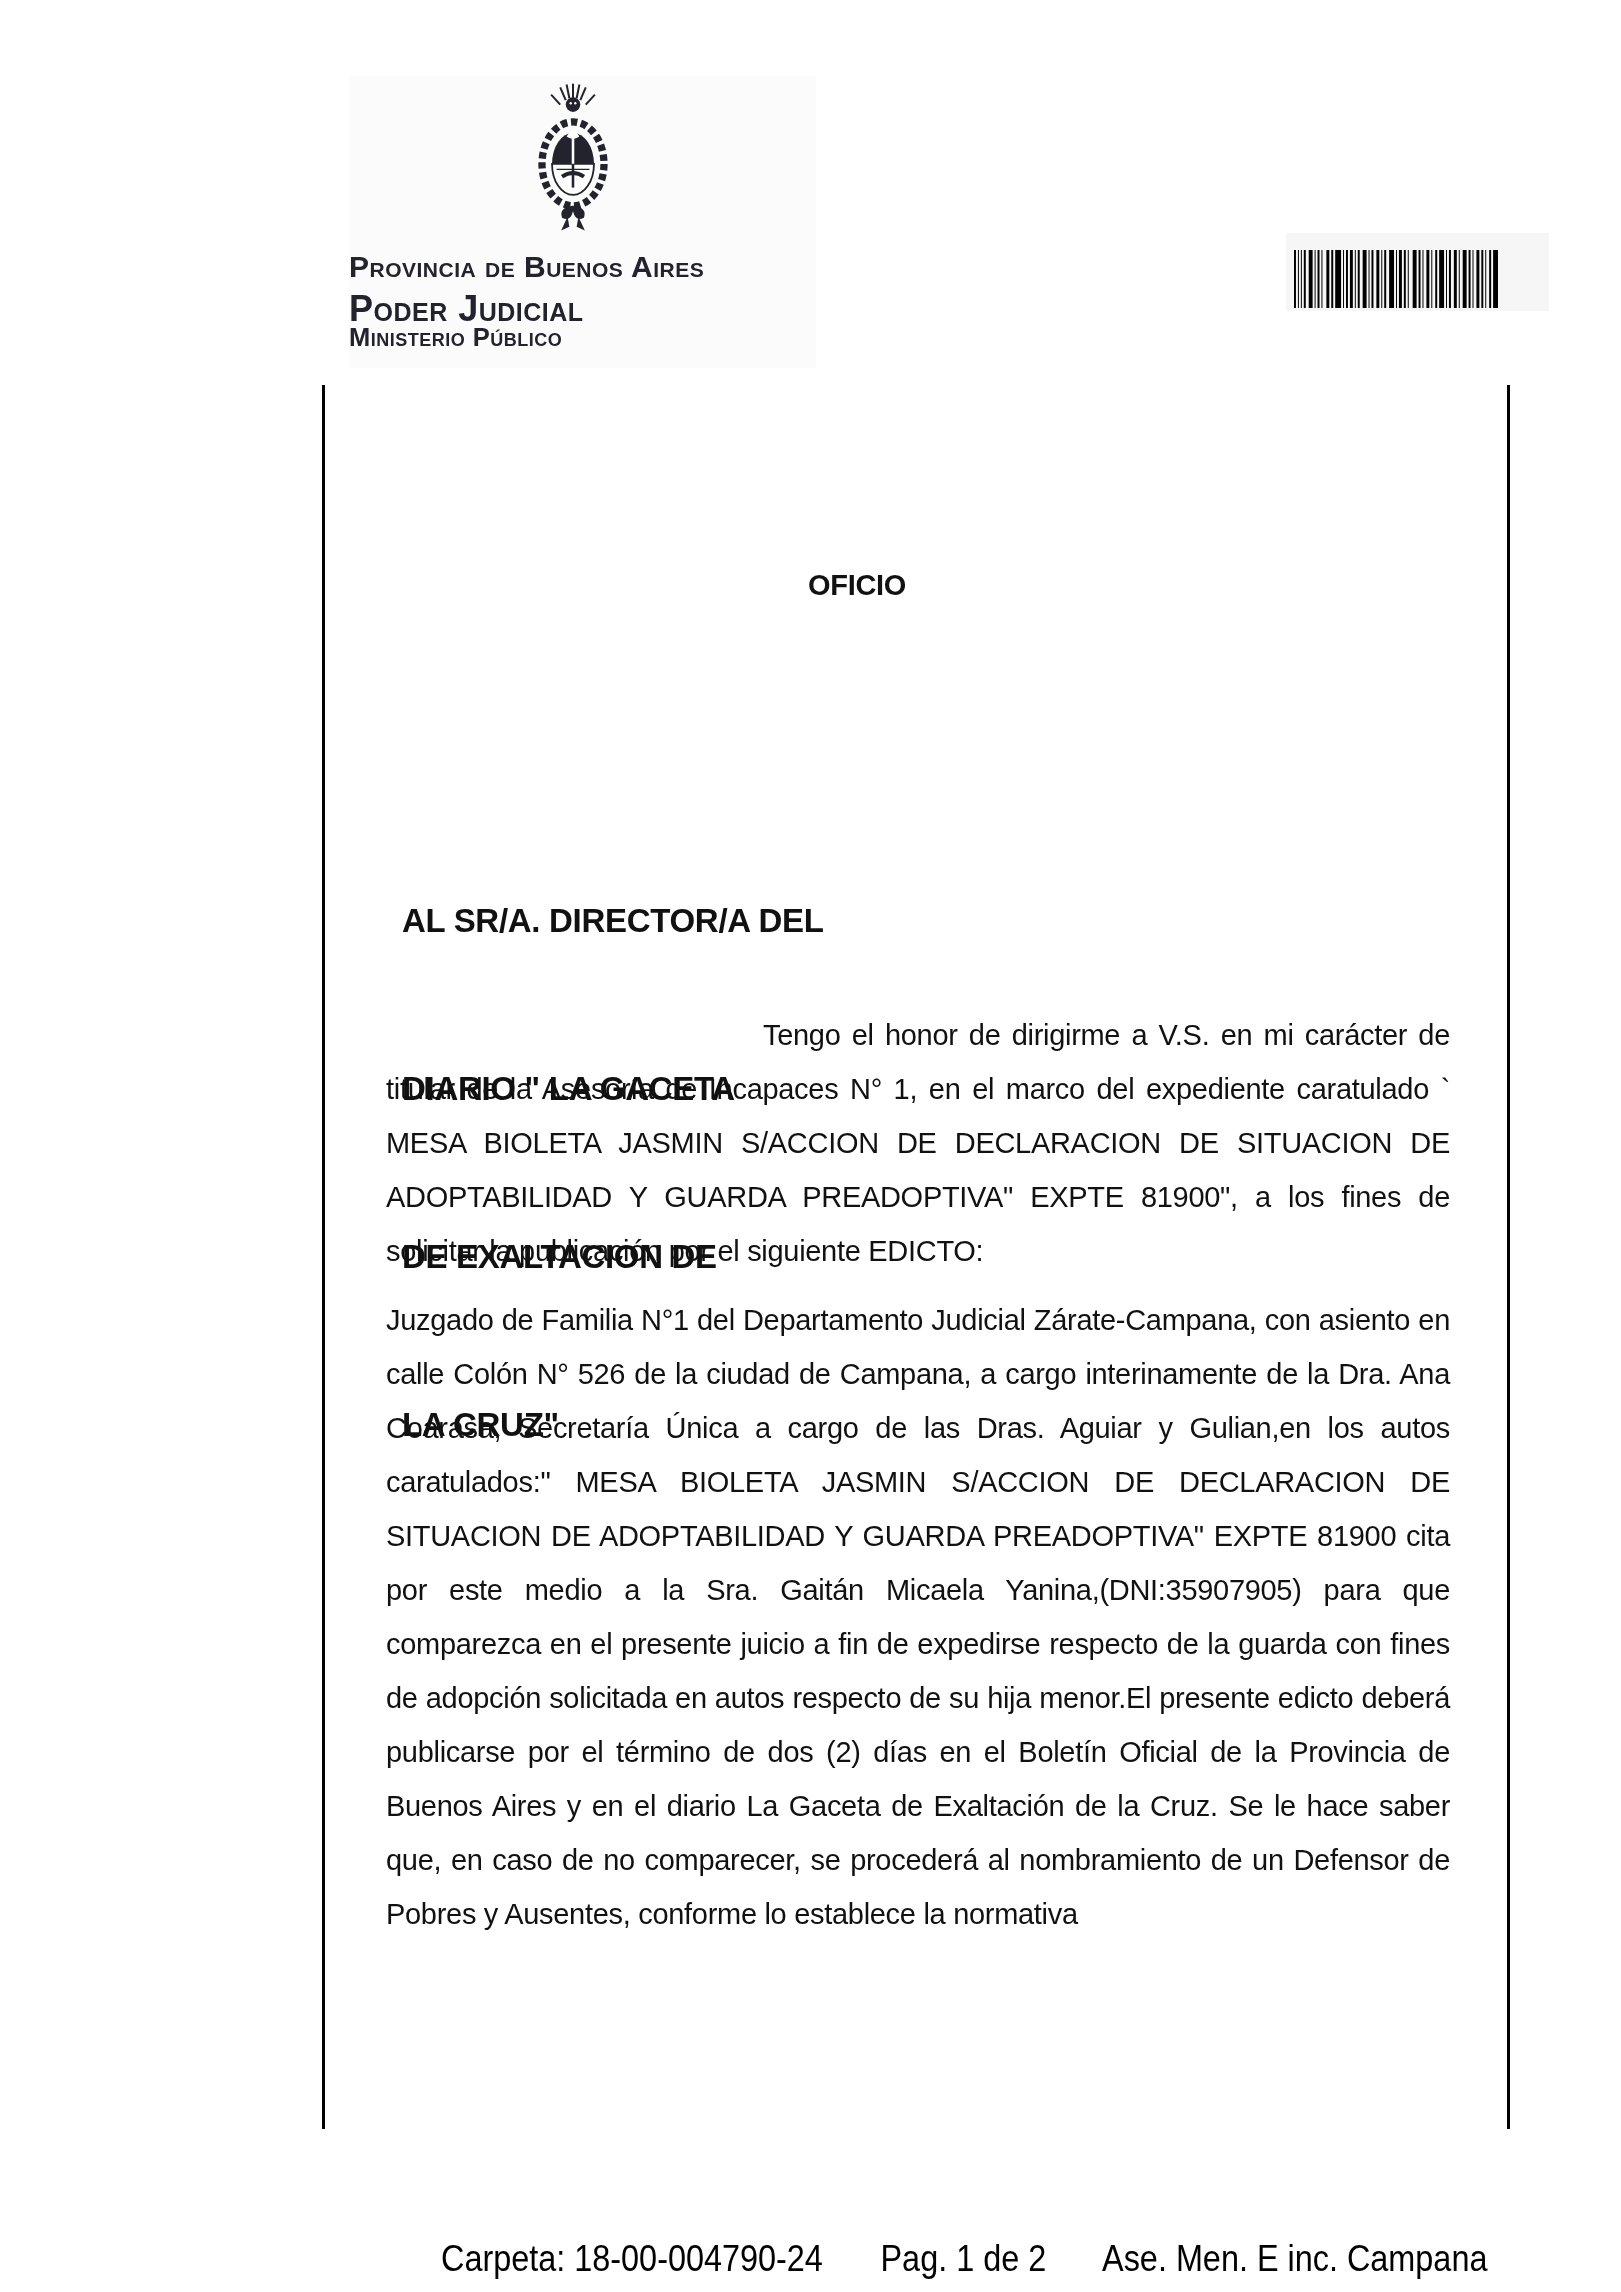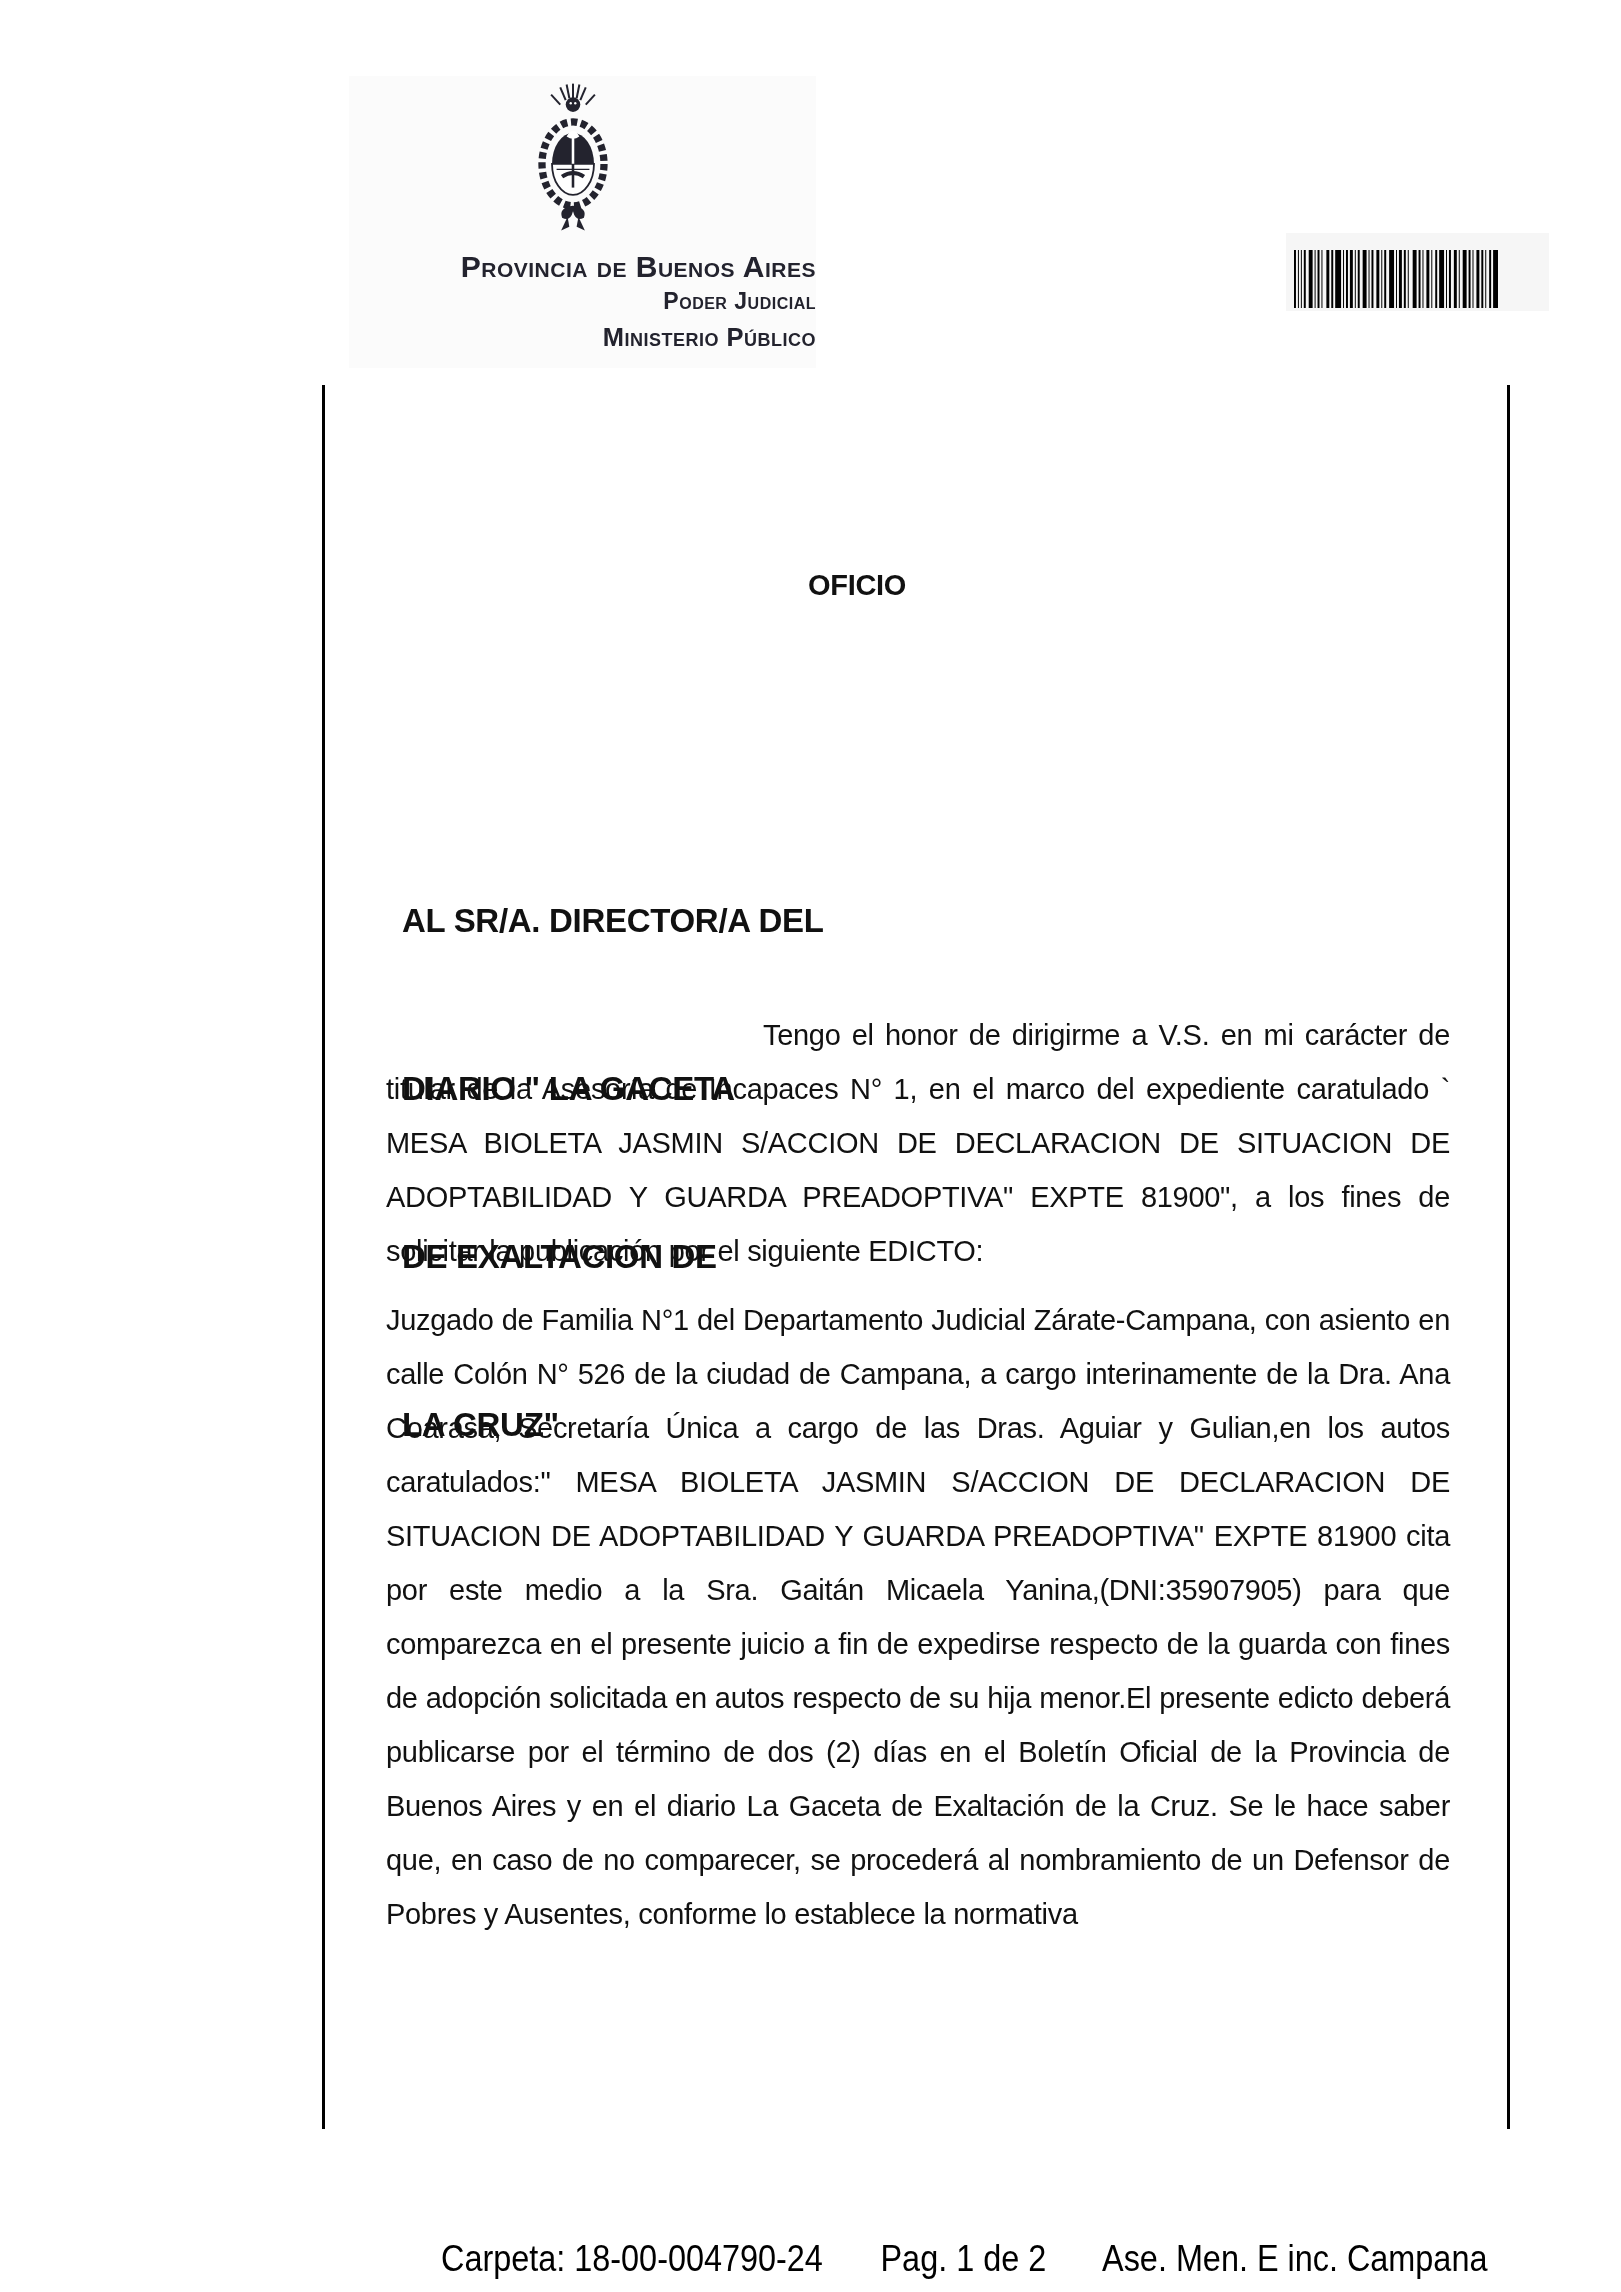--- a/index.html
+++ b/index.html
@@ -13,37 +13,37 @@
     color: #111111;
     overflow: hidden;
   }
 
   
   .header-block {
     position: absolute;
     left: 349px; top: 76px;
     width: 467px; height: 292px;
     background: #fbfbfb;
-    text-align: right;
+    text-align: left;
   }
   .coat {
     position: absolute;
     left: 169px; top: 3.9px;
     width: 110px; height: 155px;
   }
   .org1, .org2, .org3 {
     position: absolute;
     left: 0; width: 100%;
     font-weight: bold;
     font-variant: small-caps;
     letter-spacing: 0.5px;
     color: #23232e;
   }
   .org1 { top: 174px; font-size: 30px; }
-  .org2 { top: 212px; font-size: 23px; }
+  .org2 { top: 212px; font-size: 36px; }
   .org3 { top: 247px; font-size: 25.5px; }
 
   
   .barcode-box {
     position: absolute;
     left: 1286px; top: 233px;
     width: 263px; height: 78px;
     background: #f6f6f6;
   }
   .barcode {

